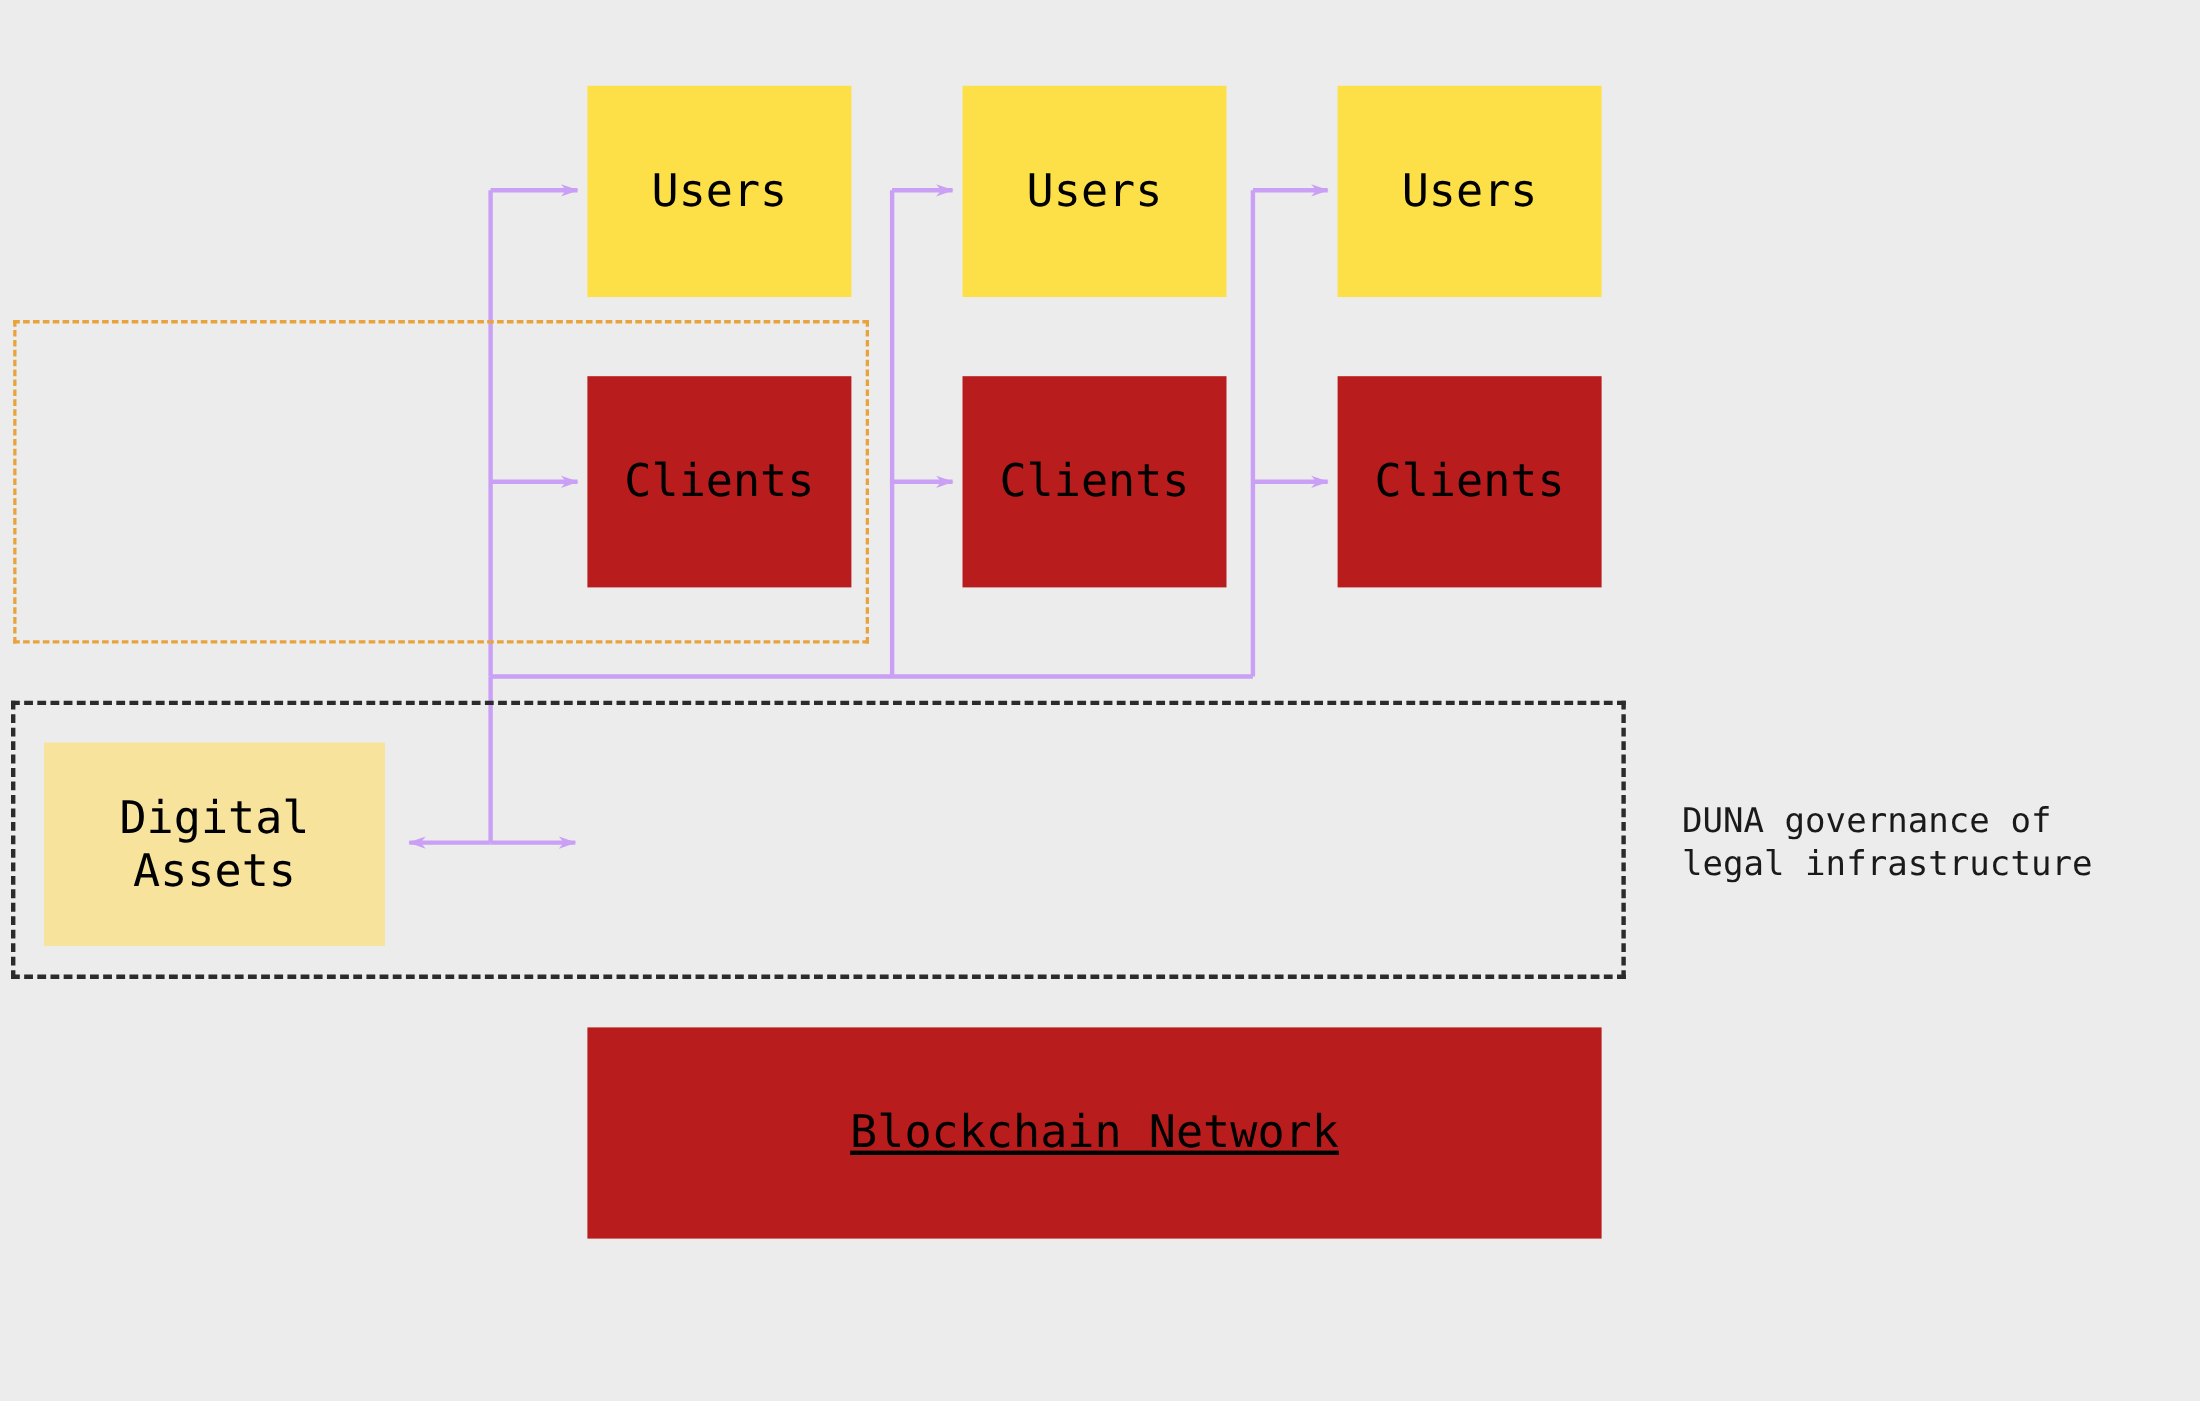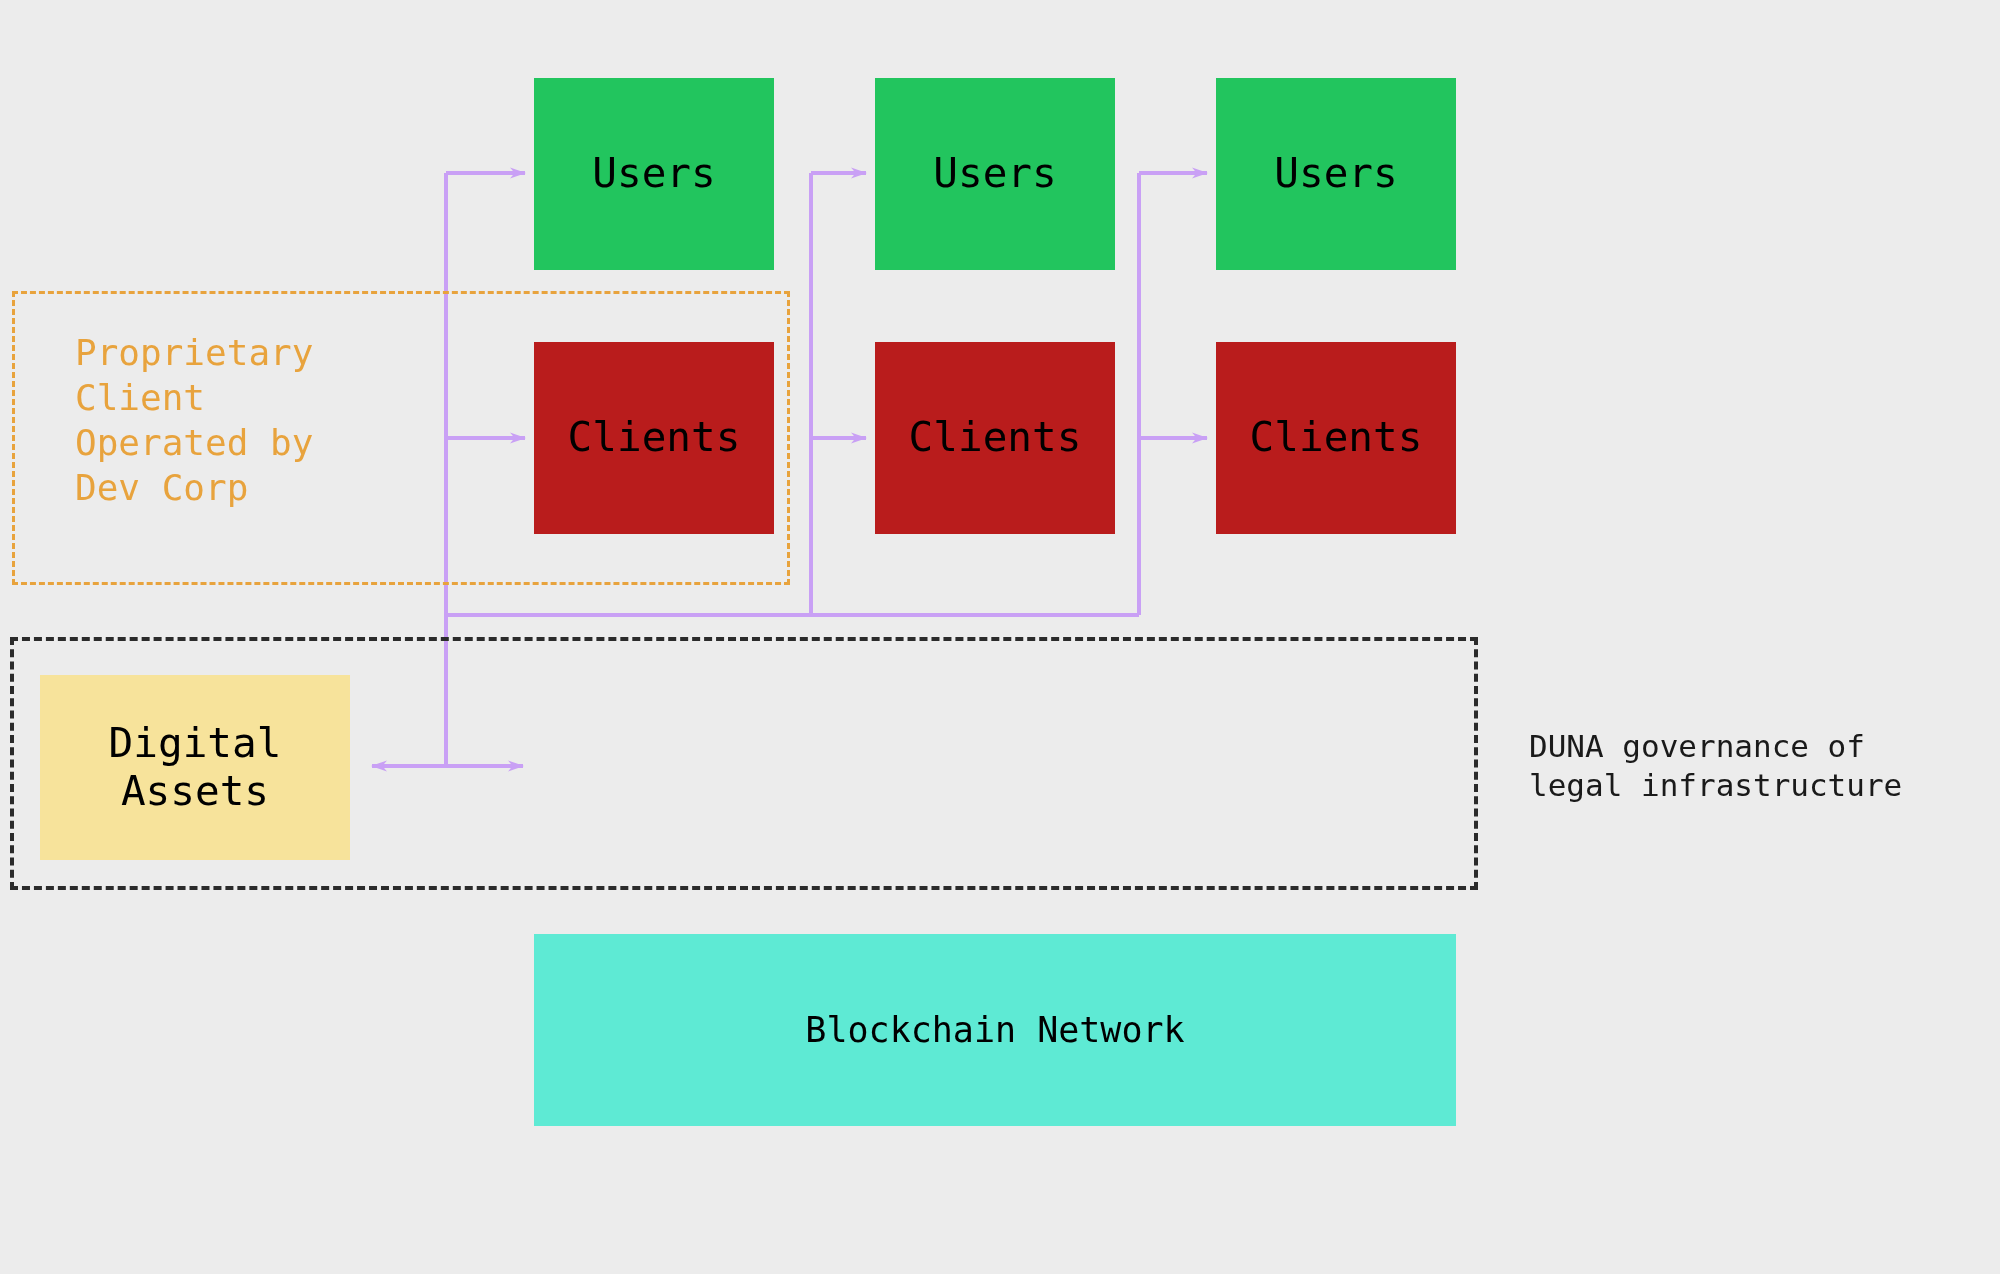--- a/index.html
+++ b/index.html
@@ -50,38 +50,39 @@
     box-sizing: border-box;
     display: flex;
     align-items: center;
     justify-content: center;
     text-align: center;
     color: #000000;
     line-height: 1.16;
     white-space: pre-line;
   }
   .node-users {
-    background: #22c55e;
+    background: #fde047;
     font-size: 41px;
   }
   .node-clients {
     background: #b91c1c;
     font-size: 41px;
   }
   .node-assets {
     background: #f7e39b;
     font-size: 41px;
   }
   .node-protocol {
     background: #d89df5;
     font-size: 41px;
   }
   .node-chain {
-    background: #5eead4;
-    font-size: 35px;
+    background: #b91c1c;
+    font-size: 41px;
+    text-decoration: underline;
   }
   
   .label {
     position: absolute;
     z-index: 4;
     white-space: pre-line;
     line-height: 1.25;
   }
   .label-orange {
     color: #e8a33d;
@@ -147,22 +148,18 @@
   <div class="node node-users" style="left:1216px; top:78px; width:240px; height:192px;">Users</div>
 
   <div class="node node-clients" style="left:1216px; top:342px; width:240px; height:192px;">Clients</div>
 
   <div class="node node-assets" style="left:40px; top:675px; width:310px; height:185px;">Digital
 Assets</div>
 
 
   <div class="node node-chain" style="left:534px; top:934px; width:922px; height:192px;">Blockchain Network</div>
 
-  <div class="label label-orange" style="left:75px; top:330px; width:420px;">Proprietary
-Client
-Operated by
-Dev Corp</div>
 
 
   <div class="label label-note" style="left:1529px; top:727px; width:470px;">DUNA governance of
 legal  infrastructure</div>
 
 </div>
 
 </body></html>

